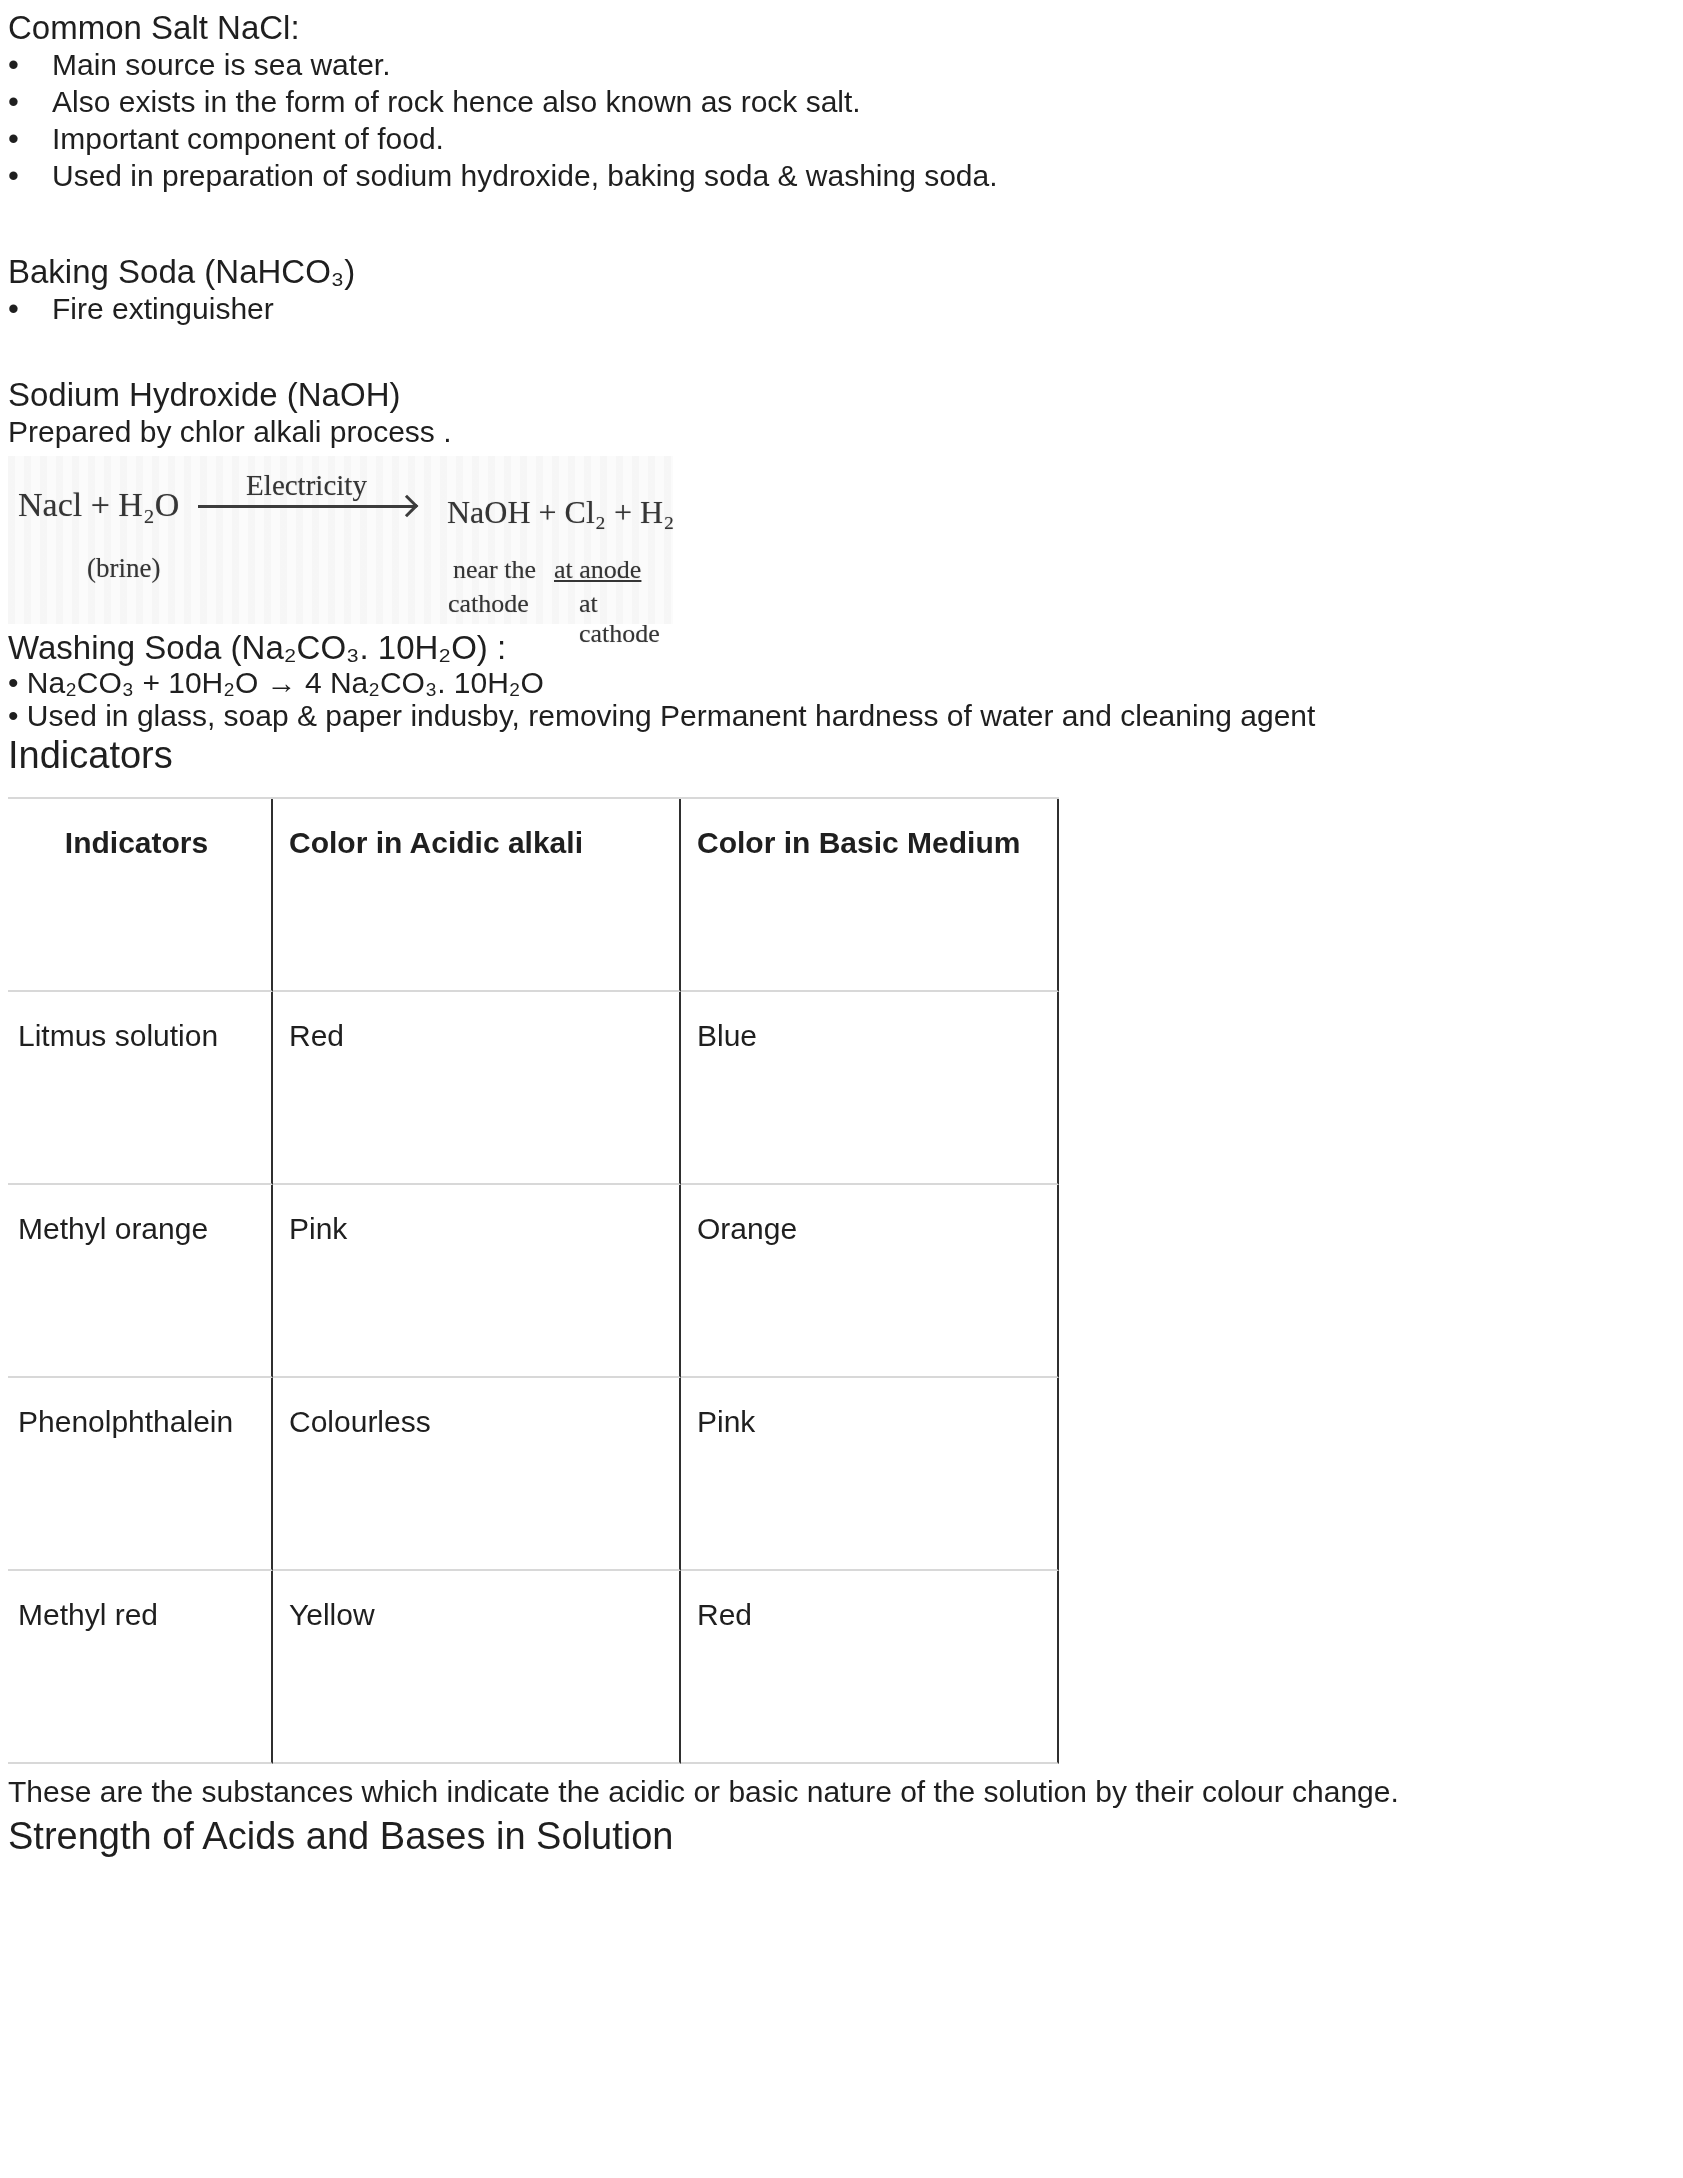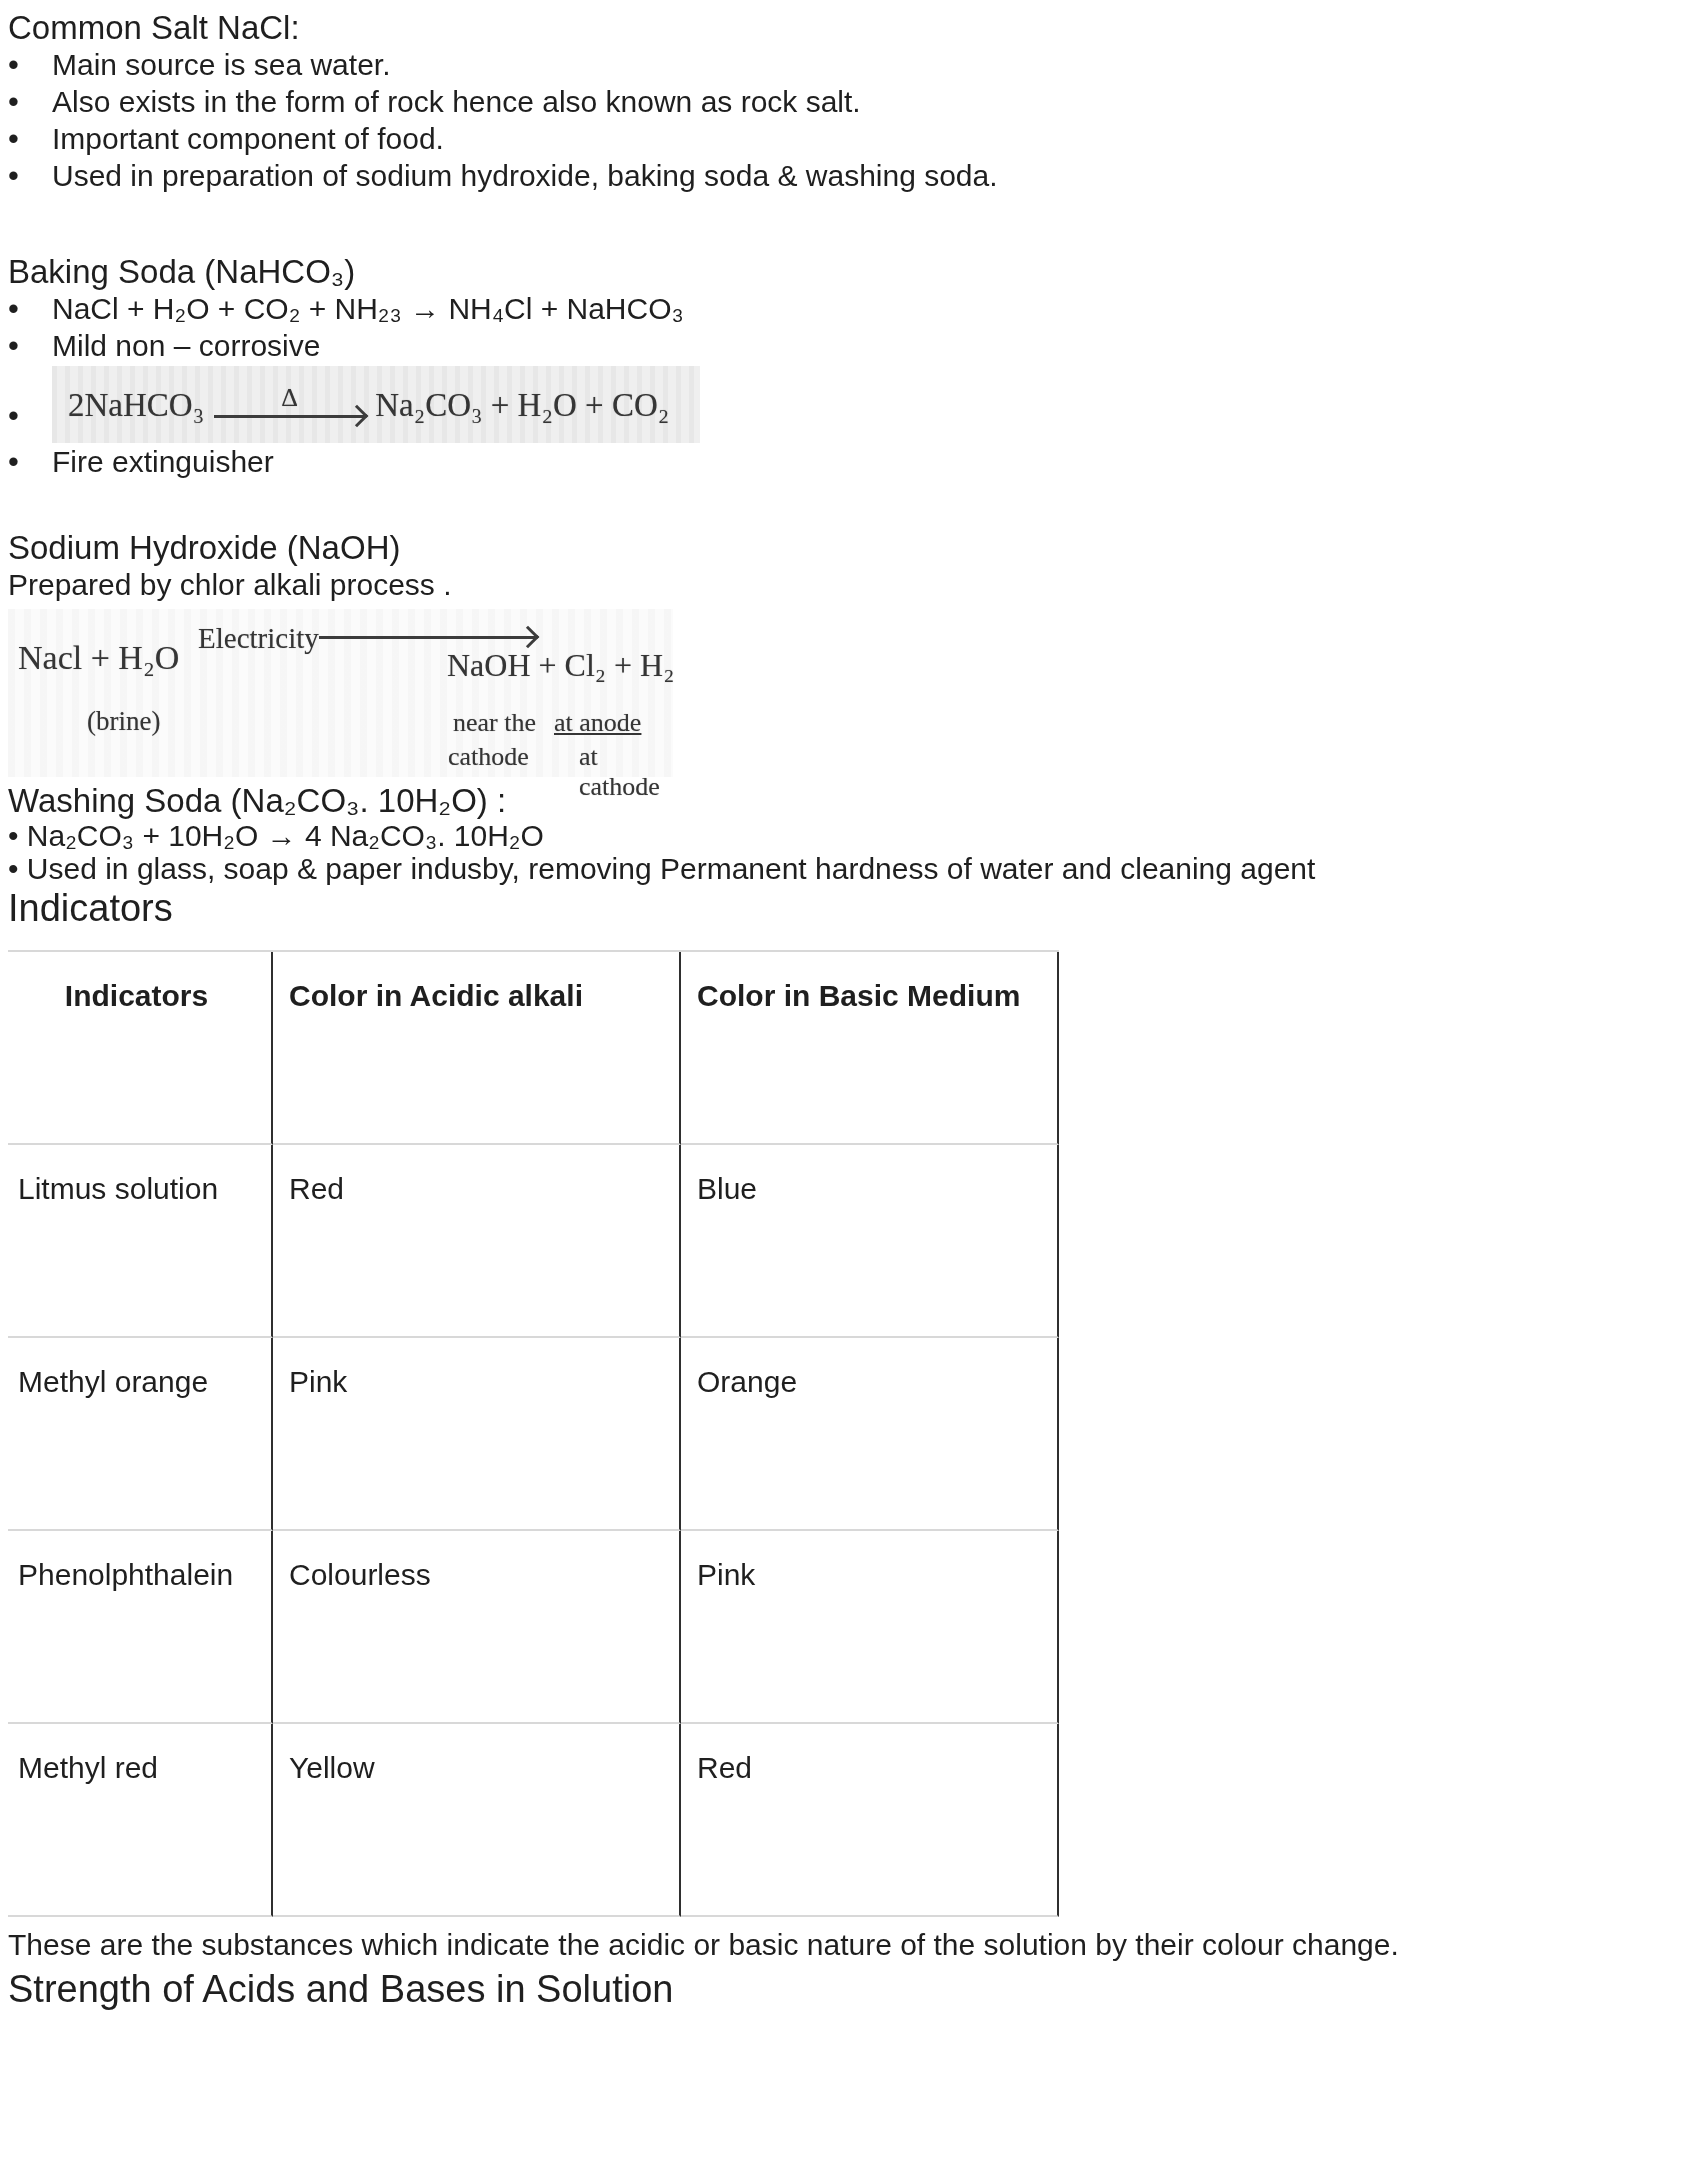--- a/index.html
+++ b/index.html
@@ -52,21 +52,21 @@
   .scan2 {
     position:relative;
     width:665px; height:168px; margin-top:6px;
     background:
       repeating-linear-gradient(90deg, rgba(0,0,0,0.02) 0 7px, rgba(0,0,0,0) 7px 16px),
       #fbfbfb;
     font-size:34px;
   }
   .scan2 .s2-lhs   { position:absolute; left:10px;  top:30px; }
   .scan2 .s2-brine { position:absolute; left:51px;  top:97px;  font-size:27px;margin-left:28px; }
-  .scan2 .s2-arrow { position:absolute; left:190px; top:14px; display:flex; flex-direction:row; align-items:center; }
+  .scan2 .s2-arrow { position:absolute; left:190px; top:14px; display:flex; flex-direction:column; align-items:center; }
   .scan2 .s2-arrow .arrow-lbl { font-size:29px; line-height:30px; margin-bottom:-2px; }
   .scan2 .s2-rhs   { position:absolute; left:439px; top:38px; font-size:32px; white-space:nowrap; }
   .scan2 .nt { position:absolute; font-size:26px; line-height:30px; }
   .scan2 .n-c1 { left:445px; top:99px; }
   .scan2 .n-c2 { left:440px; top:133px; }
   .scan2 .n-a1 { left:546px; top:99px;text-decoration:underline; }
   .scan2 .n-a2 { left:571px; top:133px; }
 
   .sect-title { font-size:38px; font-weight:normal; line-height:46px; margin:0; }
   .wline { margin:0; line-height:33px; }
@@ -107,37 +107,20 @@
 
   <ul class="blt ind1 mt57">
     <li>Main source is sea water.</li>
     <li>Also exists in the form of rock hence also known as rock salt.</li>
     <li>Important component of food.</li>
     <li>Used in preparation of sodium hydroxide, baking soda &amp; washing soda.</li>
   </ul>
 
   <h2 class="doc-head mt61">Baking Soda (NaHCO₃)</h2>
 
-  <ul class="blt ind2 mt57">
-    <li>NaCl + H₂O + CO₂ + NH₂₃ → NH₄Cl + NaHCO₃</li>
-    <li>Mild non – corrosive</li>
-    <li class="eq-li">
-      <span class="scan scan1">
-        <span>2NaHCO₃</span>
-        <span class="arrow-stack">
-          <span class="arrow-lbl">Δ</span>
-          <span class="shaft">
-              <span class="line w150"></span>
-              <span class="chev"></span>
-            </span>
-        </span>
-        <span>Na₂CO₃ + H₂O + CO₂</span>
-      </span>
-    </li>
-  </ul>
 
   <ul class="blt ind1">
     <li>Fire extinguisher</li>
   </ul>
 
   <h2 class="doc-head mt50">Sodium Hydroxide (NaOH)</h2>
   <p class="plain">Prepared by chlor alkali process .</p>
 
   <div class="scan scan2">
     <span class="s2-lhs">Nacl + H₂O</span>

